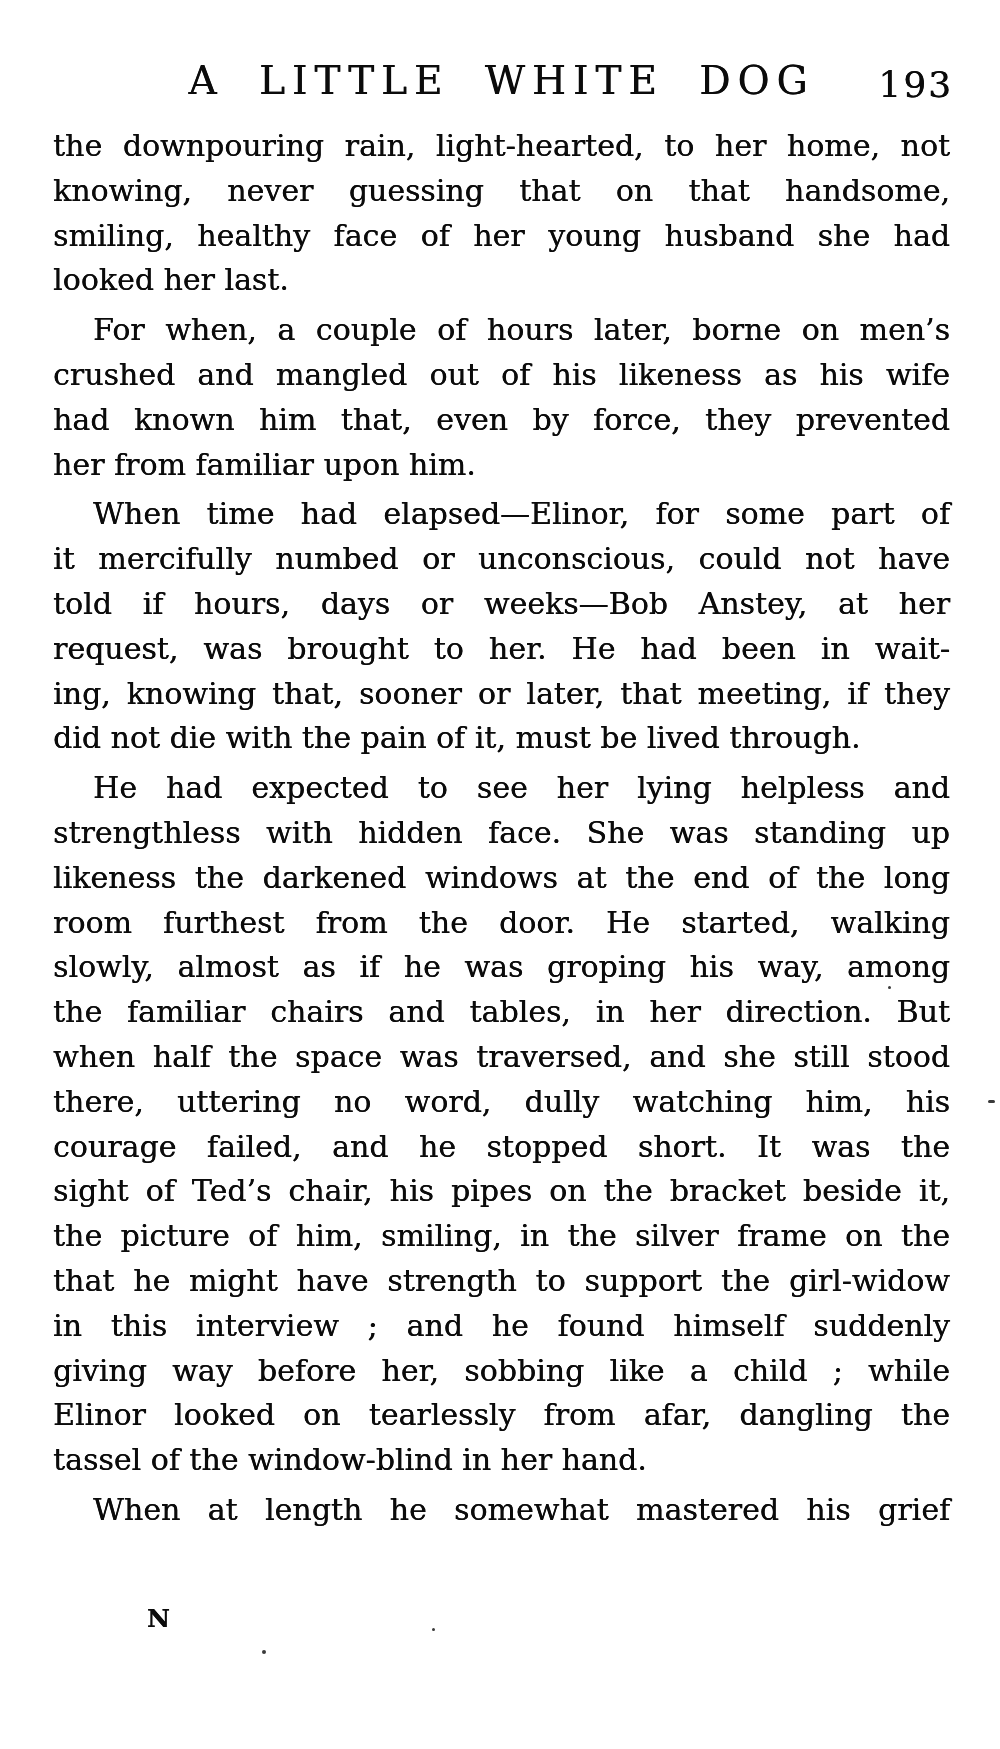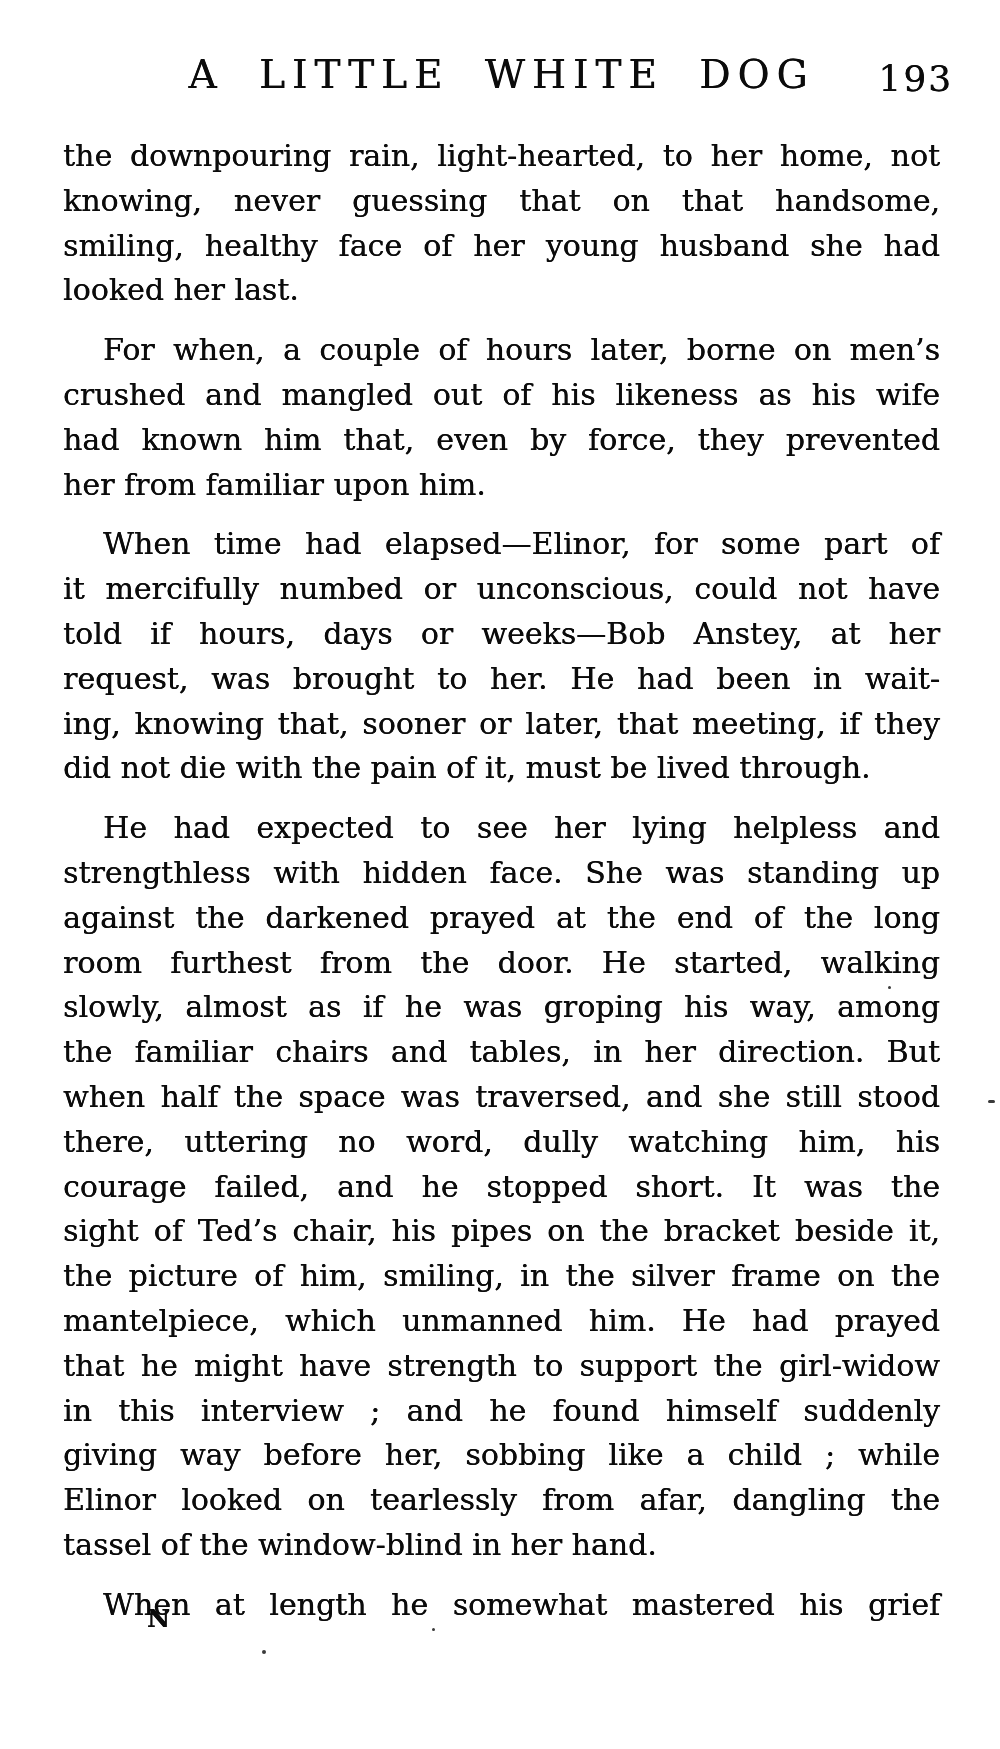--- a/index.html
+++ b/index.html
@@ -12,21 +12,21 @@
     width: 1000px;
     height: 1749px;
     background: #ffffff;
     overflow: hidden;
     font-family: "DejaVu Serif", "Liberation Serif", serif;
     color: #0b0b0b;
   }
   
   .header {
     position: absolute;
-    top: 52px;
+    top: 58px;
     left: 48px;
     width: 907px;
     height: 52px;
   }
   .title {
     text-align: center;
     font-size: 39px;
     letter-spacing: 7px;
     word-spacing: 16px;
     white-space: nowrap;
@@ -43,21 +43,21 @@
   
   .body-text {
     position: absolute;
     top: 119px;
     left: 48px;
     width: 907px;
     font-size: 30px;
     line-height: 44.8px;
     text-shadow: 0.3px 0 0 currentColor;
   }
-  .paragraph { margin: 15px; }
+  .paragraph { margin: 5px; }
   .line {
     text-align: justify;
     text-align-last: justify;
     white-space: normal;
   }
   .line.endline { text-align-last: left; }
   .line.indent { padding-left: 40px; }
   
   .signature {
     position: absolute;
@@ -106,30 +106,29 @@
         <div class="line indent">When time had elapsed—Elinor, for some part of</div>
         <div class="line">it mercifully numbed or unconscious, could not have</div>
         <div class="line">told if hours, days or weeks—Bob Anstey, at her</div>
         <div class="line">request, was brought to her.  He had been in wait-</div>
         <div class="line">ing, knowing that, sooner or later, that meeting, if they</div>
         <div class="line endline">did not die with the pain of it, must be lived through.</div>
       </div>
       <div class="paragraph">
         <div class="line indent">He had expected to see her lying helpless and</div>
         <div class="line">strengthless with hidden face.  She was standing up</div>
-        <div class="line">against the darkened prayed at the end of the long</div>
+        <div class="line">likeness the darkened windows at the end of the long</div>
         <div class="line">room furthest from the door.  He started, walking</div>
         <div class="line">slowly, almost as if he was groping his way, among</div>
         <div class="line">the familiar chairs and tables, in her direction.  But</div>
         <div class="line">when half the space was traversed, and she still stood</div>
         <div class="line">there, uttering no word, dully watching him, his</div>
         <div class="line">courage failed, and he stopped short.  It was the</div>
         <div class="line">sight of Ted’s chair, his pipes on the bracket beside it,</div>
         <div class="line">the picture of him, smiling, in the silver frame on the</div>
-        <div class="line">mantelpiece, which unmanned him.  He had prayed</div>
         <div class="line">that he might have strength to support the girl-widow</div>
         <div class="line">in this interview ; and he found himself suddenly</div>
         <div class="line">giving way before her, sobbing like a child ; while</div>
         <div class="line">Elinor looked on tearlessly from afar, dangling the</div>
         <div class="line endline">tassel of the window-blind in her hand.</div>
       </div>
       <div class="paragraph">
         <div class="line indent">When at length he somewhat mastered his grief</div>
       </div>
     </div>

